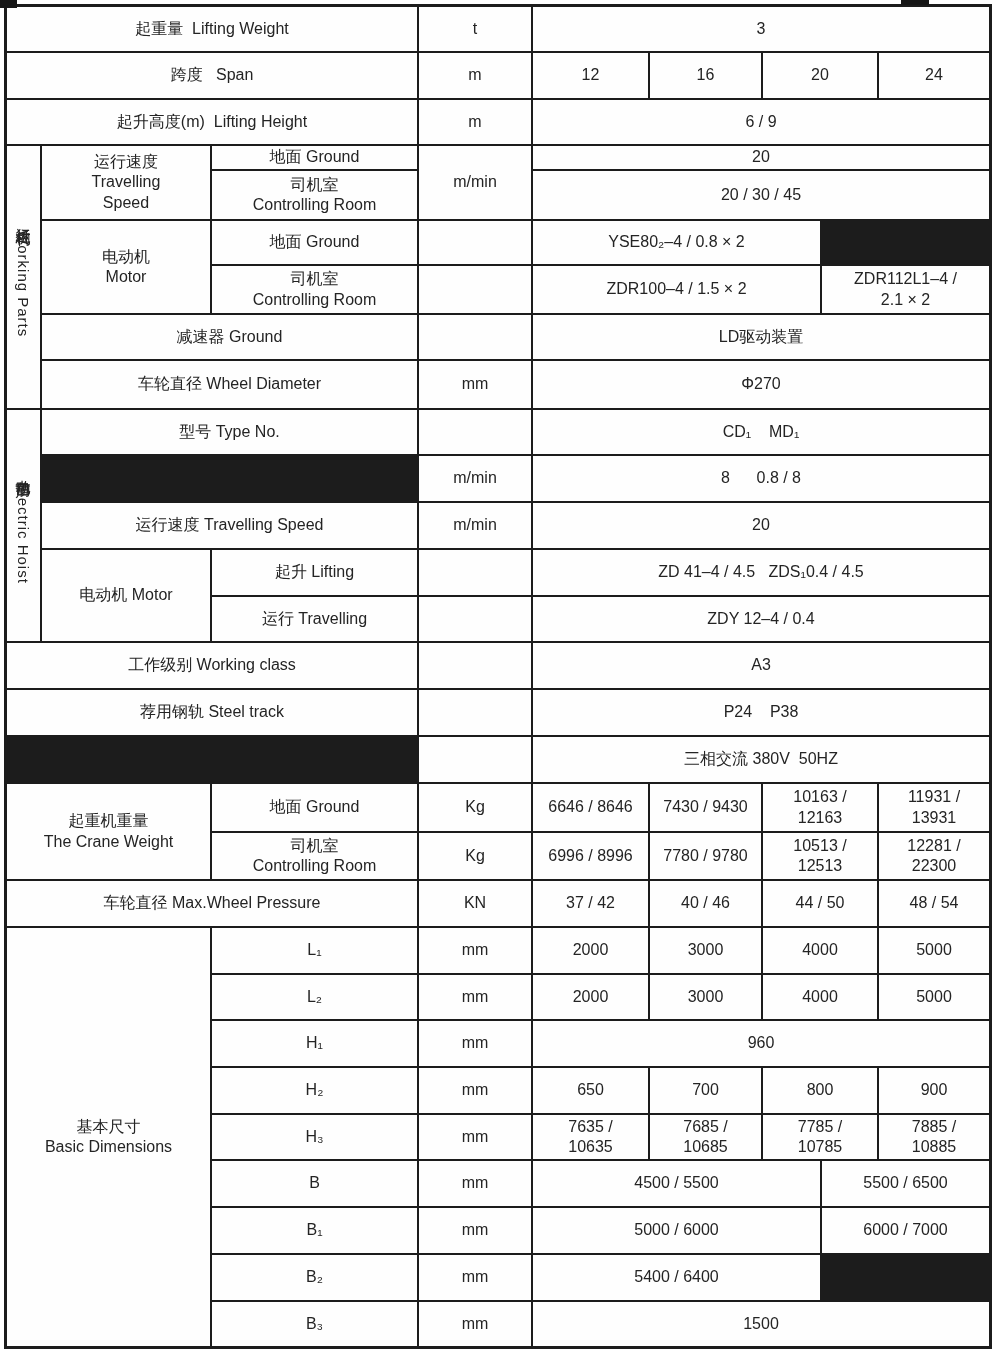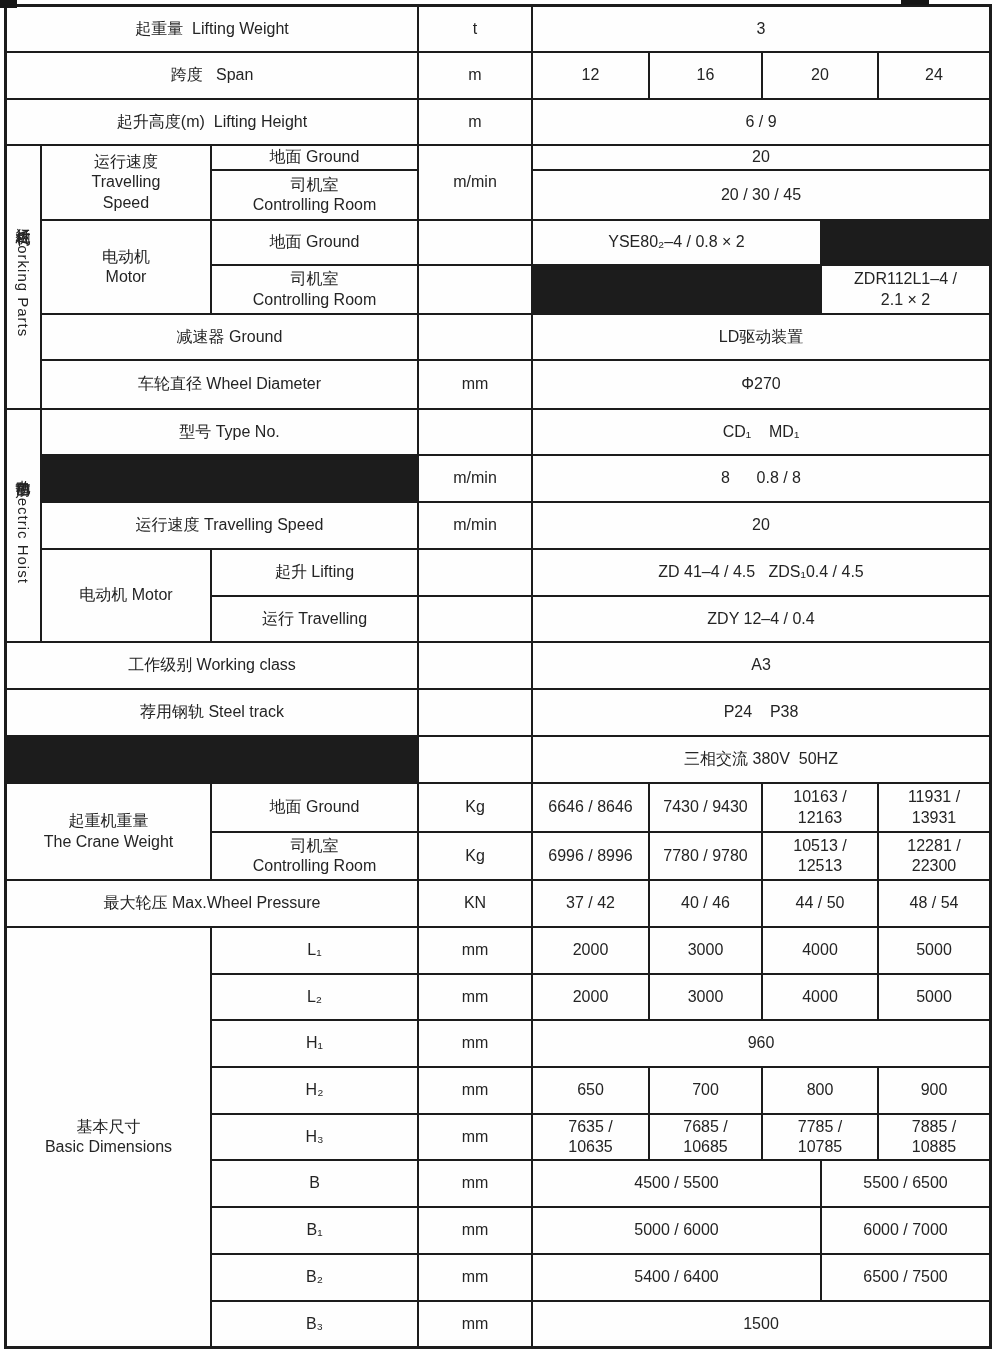--- a/index.html
+++ b/index.html
@@ -87,20 +87,21 @@
     <div class="cell" style="grid-area:5/5/6/10">20 / 30 / 45</div>
 
     <div class="cell" style="grid-area:6/2/8/3">电动机
 Motor</div>
     <div class="cell" style="grid-area:6/3/7/4">地面 Ground</div>
     <div class="cell" style="grid-area:6/4/7/5"></div>
     <div class="cell" style="grid-area:6/5/7/8">YSE80₂–4 / 0.8 × 2</div>
     <div class="cell" style="grid-area:7/3/8/4">司机室
 Controlling Room</div>
     <div class="cell" style="grid-area:7/4/8/5"></div>
+    <div class="cell" style="grid-area:7/5/8/8">ZDR100–4 / 1.5 × 2</div>
     <div class="cell" style="grid-area:7/8/8/10">ZDR112L1–4 /
 2.1 × 2</div>
 
     <div class="cell" style="grid-area:8/2/9/4">减速器 Ground</div>
     <div class="cell" style="grid-area:8/4/9/5"></div>
     <div class="cell" style="grid-area:9/2/10/4">车轮直径 Wheel Diameter</div>
 
     <div class="cell" style="grid-area:8/5/9/10">LD驱动装置</div>
     <div class="cell" style="grid-area:9/4/10/5">mm</div>
     <div class="cell" style="grid-area:9/5/10/10">Φ270</div>
@@ -150,21 +151,21 @@
     <div class="cell" style="grid-area:19/3/20/4">司机室
 Controlling Room</div>
     <div class="cell" style="grid-area:19/4/20/5">Kg</div>
     <div class="cell" style="grid-area:19/5/20/6">6996 / 8996</div>
     <div class="cell" style="grid-area:19/6/20/7">7780 / 9780</div>
     <div class="cell" style="grid-area:19/7/20/9">10513 /
 12513</div>
     <div class="cell" style="grid-area:19/9/20/10">12281 /
 22300</div>
 
-    <div class="cell" style="grid-area:20/1/21/4">最大轮压 Max.Wheel Pressure</div>
+    <div class="cell" style="grid-area:20/1/21/4">车轮直径 Max.Wheel Pressure</div>
     <div class="cell" style="grid-area:20/4/21/5">KN</div>
     <div class="cell" style="grid-area:20/5/21/6">37 / 42</div>
     <div class="cell" style="grid-area:20/6/21/7">40 / 46</div>
     <div class="cell" style="grid-area:20/7/21/9">44 / 50</div>
     <div class="cell" style="grid-area:20/9/21/10">48 / 54</div>
 
     <div class="cell" style="grid-area:21/1/30/3">基本尺寸
 Basic Dimensions</div>
 
     <div class="cell" style="grid-area:21/3/22/4">L₁</div>
@@ -209,21 +210,20 @@
     <div class="cell" style="grid-area:26/8/27/10">5500 / 6500</div>
 
     <div class="cell" style="grid-area:27/3/28/4">B₁</div>
     <div class="cell" style="grid-area:27/4/28/5">mm</div>
     <div class="cell" style="grid-area:27/5/28/8">5000 / 6000</div>
     <div class="cell" style="grid-area:27/8/28/10">6000 / 7000</div>
 
     <div class="cell" style="grid-area:28/3/29/4">B₂</div>
     <div class="cell" style="grid-area:28/4/29/5">mm</div>
     <div class="cell" style="grid-area:28/5/29/8">5400 / 6400</div>
-    <div class="cell" style="grid-area:28/8/29/10">6500 / 7500</div>
 
     <div class="cell" style="grid-area:29/3/30/4">B₃</div>
     <div class="cell" style="grid-area:29/4/30/5">mm</div>
     <div class="cell" style="grid-area:29/5/30/10">1500</div>
 
   </div>
 </div>
 
 <div class="artifact artifact-tl"></div>
 <div class="artifact artifact-tr"></div>

